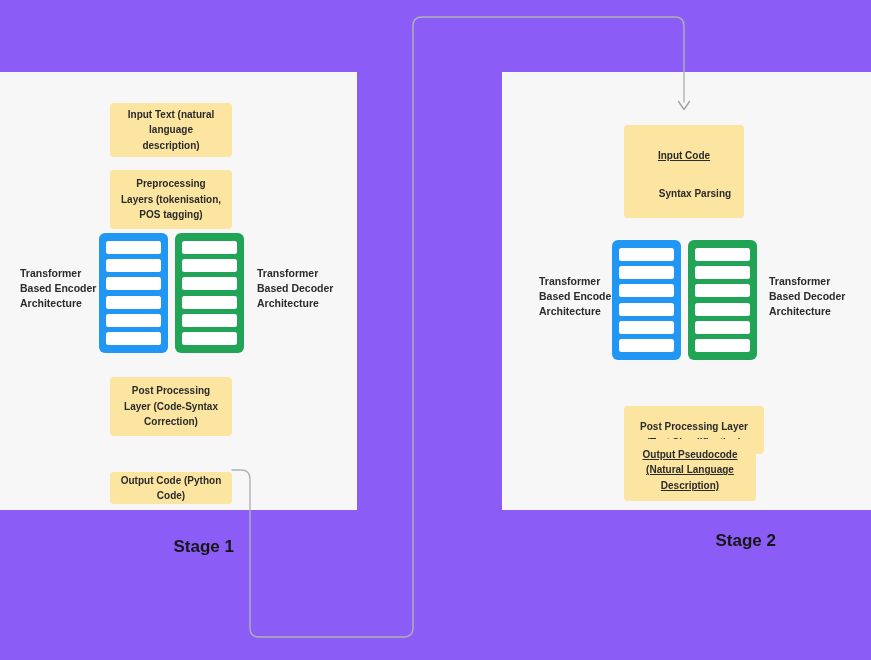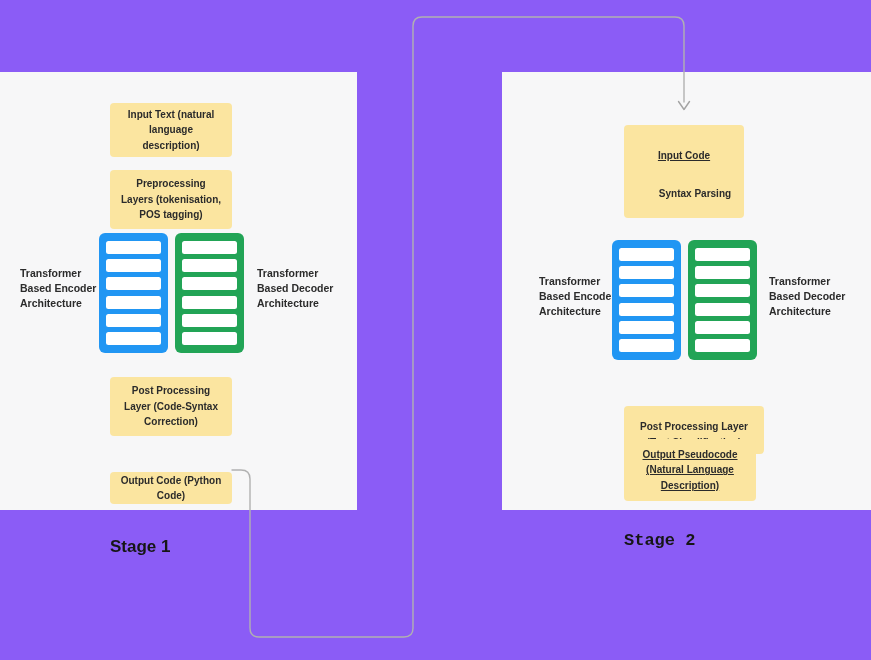--- a/index.html
+++ b/index.html
@@ -80,27 +80,27 @@
     white-space: pre-line;
   }
   .s1-enc-label { left: 20px;  top: 266px; }
   .s1-dec-label { left: 257px; top: 266px; }
   .s2-enc-label { left: 539px; top: 274px; }
   .s2-dec-label { left: 769px; top: 274px; }
 
   .stage-title {
     position: absolute;
     width: 124px;
-    text-align: left;
+    text-align: right;
     font-size: 17px;
     font-weight: 700;
     color: #161616;
   }
   .s1-title { left: 110px; top: 537px; }
-  .s2-title { left: 624px; top: 531px; font-family: Liberation Mono, monospace; }
+  .s2-title { left: 652px; top: 531px; }
 </style>
 </head>
 <body>
 
 <div class="canvas">
 
   <div class="panel panel-s1"></div>
   <div class="panel panel-s2"></div>
 
   <svg class="connector" width="871" height="660" viewBox="0 0 871 660">

